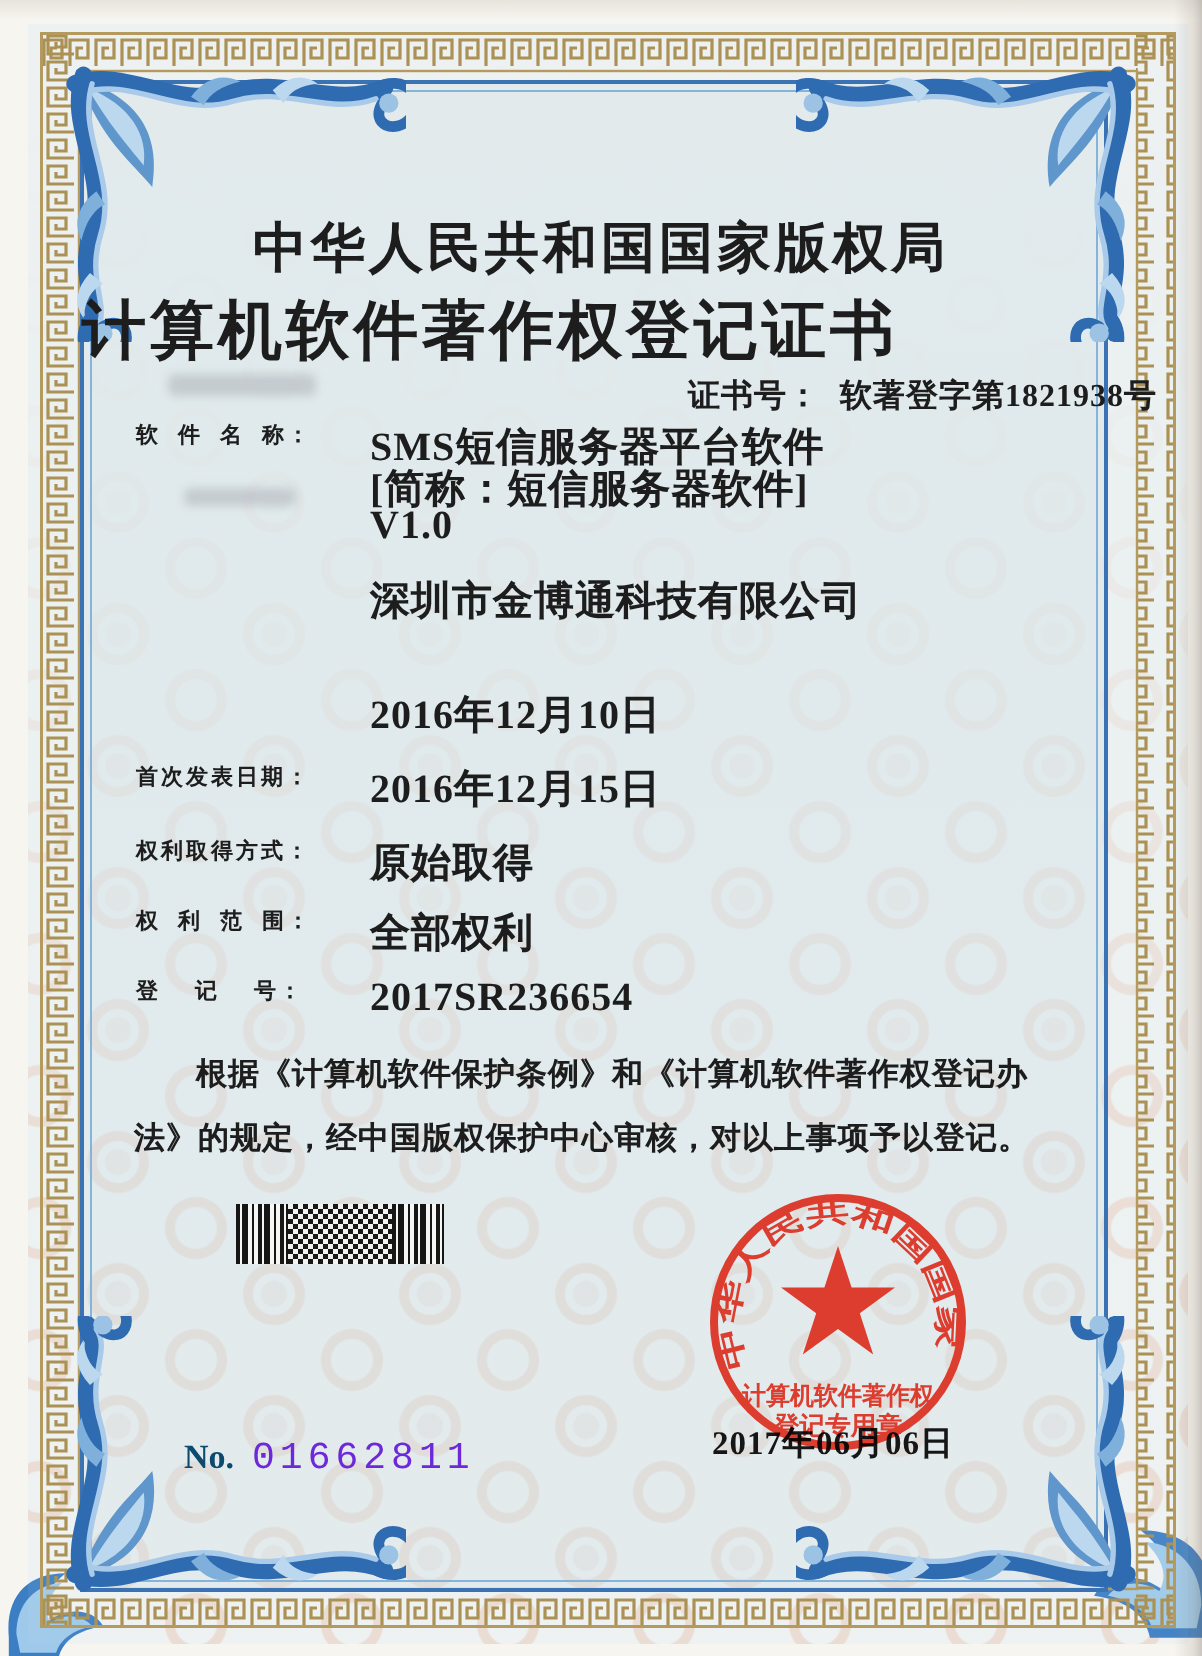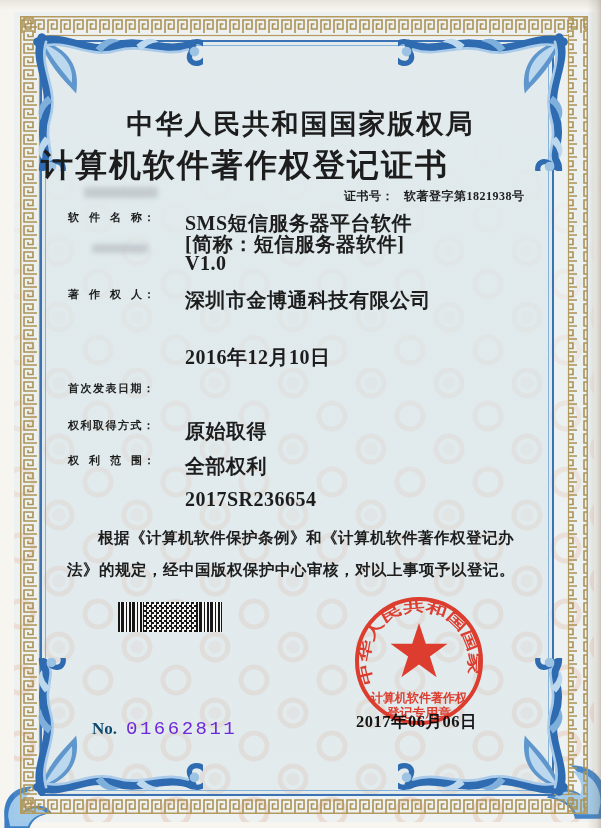--- a/index.html
+++ b/index.html
@@ -39,21 +39,21 @@
   .corner.tr{left:398px;top:31px;transform:scaleX(-1);}
   .corner.bl{left:31px;top:658px;transform:scaleY(-1);}
   .corner.br{left:398px;top:658px;transform:scale(-1,-1);}
 
   .content{position:absolute;inset:0;z-index:5;color:#1d1d1d;}
 
   .authority{position:absolute;left:0;width:601px;top:106px;text-align:center;
     font-size:27px;font-weight:700;letter-spacing:2px;}
   .cert-title{position:absolute;left:0;width:490px;top:144px;text-align:center;
     font-size:32px;font-weight:700;letter-spacing:2px;}
-  .cert-no{position:absolute;left:344px;top:188px;font-size:12px;font-weight:700;letter-spacing:.5px;}
+  .cert-no{position:absolute;left:344px;top:188px;font-size:16px;font-weight:700;letter-spacing:.5px;}
   .cert-no .v{margin-left:10px;}
 
   .f-label{position:absolute;left:68px;font-size:11px;font-weight:700;white-space:pre;letter-spacing:1.5px;}
   .f-value{position:absolute;left:185px;font-size:20px;font-weight:700;letter-spacing:.5px;}
 
   .statement{position:absolute;left:67px;top:522px;width:470px;
     font-size:15.5px;font-weight:700;line-height:32px;text-indent:2em;letter-spacing:.5px;}
 
   .barcode{position:absolute;left:118px;top:602px;width:104px;height:30px;display:flex;z-index:6;}
   .barcode .b-end{width:26px;height:30px;
@@ -160,33 +160,34 @@
 
   <div class="cert-no">
     <span>证书号：</span><span class="v">软著登字第1821938号</span>
   </div>
 
   <div class="f-label" style="top:210px">软  件  名  称：</div>
   <div class="f-value" style="top:210px">SMS短信服务器平台软件</div>
   <div class="f-value" style="top:231px">[简称：短信服务器软件]</div>
   <div class="f-value" style="top:252px">V1.0</div>
 
-  <div class="f-label" style="top:287px">著  作  权  人：</div>
   <div class="f-value" style="top:287px">深圳市金博通科技有限公司</div>
 
   <div class="f-value" style="top:344px">2016年12月10日</div>
 
   <div class="f-label" style="top:381px">首次发表日期：</div>
+  <div class="f-value" style="top:381px">2016年12月15日</div>
 
   <div class="f-label" style="top:418px">权利取得方式：</div>
   <div class="f-value" style="top:418px">原始取得</div>
 
   <div class="f-label" style="top:453px">权  利  范  围：</div>
   <div class="f-value" style="top:453px">全部权利</div>
 
+  <div class="f-label" style="top:488px">登    记    号：</div>
   <div class="f-value" style="top:488px">2017SR236654</div>
 
   <div class="statement">根据《计算机软件保护条例》和《计算机软件著作权登记办法》的规定，经中国版权保护中心审核，对以上事项予以登记。</div>
 
   <div class="barcode">
     <span class="b-end"></span>
     <span class="b-mid"></span>
     <span class="b-end"></span>
   </div>
 

